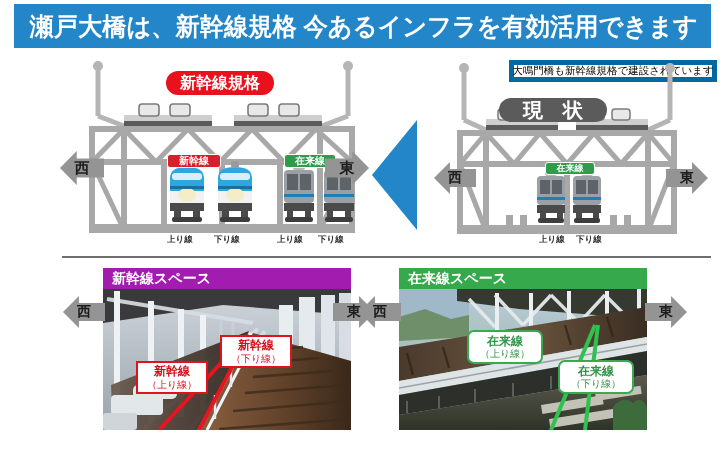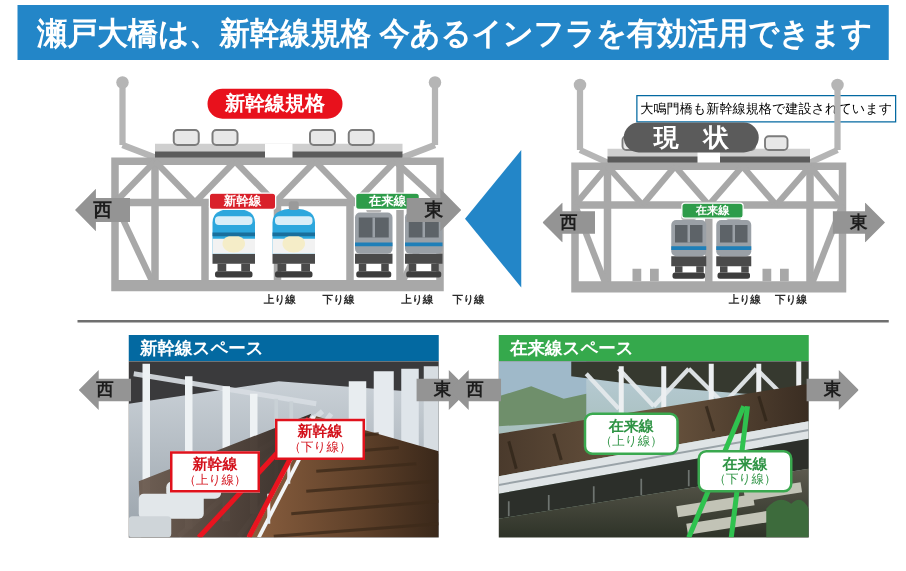--- a/index.html
+++ b/index.html
@@ -19,22 +19,22 @@
   }
   .title-text {
     color: #ffffff; font-size: 25px; font-weight: bold;
     letter-spacing: 0px; padding-left: 16px; white-space: nowrap;
     transform: scaleX(0.97); transform-origin: left center;
   }
 
   
   .note-box {
     position: absolute; left: 509px; top: 60px; width: 208px; height: 22px;
-    border: 1px solid #0369a1; background: #fff;
-    display: flex; align-items: center; justify-content: center; margin-top: 16px;
+    border: 5px solid #0369a1; background: #fff;
+    display: flex; align-items: center; justify-content: center;
   }
   .note-text { font-size: 10.5px; color: #000; white-space: nowrap; }
 
   
   .diagram-section {
     position: absolute; left: 62px; top: 58px; width: 648px; height: 196px;
   }
 
   .pill {
     position: absolute; display: flex; align-items: center; justify-content: center;
@@ -73,33 +73,32 @@
   .train-badge {
     position: absolute; display: flex; align-items: center; justify-content: center;
     border-radius: 3px; color: #fff; font-weight: bold; white-space: nowrap;
   }
   .badge-red { background: #d9202a; border: 1px solid #fff; }
   .badge-green { background: #2e9c4a; border: 1px solid #fff; }
 
   .line-label {
     position: absolute; font-size: 8.5px; color: #2b2b2b; font-weight: bold;
     white-space: nowrap;
-    margin-left: 44px;
   }
 
   
   .photo-panel { position: absolute; }
   .photo-header {
     position: absolute; left: 0; top: 0; height: 21px; width: 100%;
     display: flex; align-items: center;
   }
   .photo-header-text {
     color: #fff; font-size: 14px; font-weight: bold; padding-left: 9px; white-space: nowrap;
   }
-  .hdr-red { background: #0369a1; }
+  .hdr-red { background: #a21caf; }
   .hdr-green { background: #35a94c; }
   .photo-frame {
     position: absolute; top: 21px; left: 0; width: 100%; height: 141px;
     overflow: hidden; background: #585450;
   }
 
   .callout {
     position: absolute; background: #fff; text-align: center;
     display: flex; flex-direction: column; align-items: center; justify-content: center;
     line-height: 1.12; white-space: nowrap; z-index: 5;

